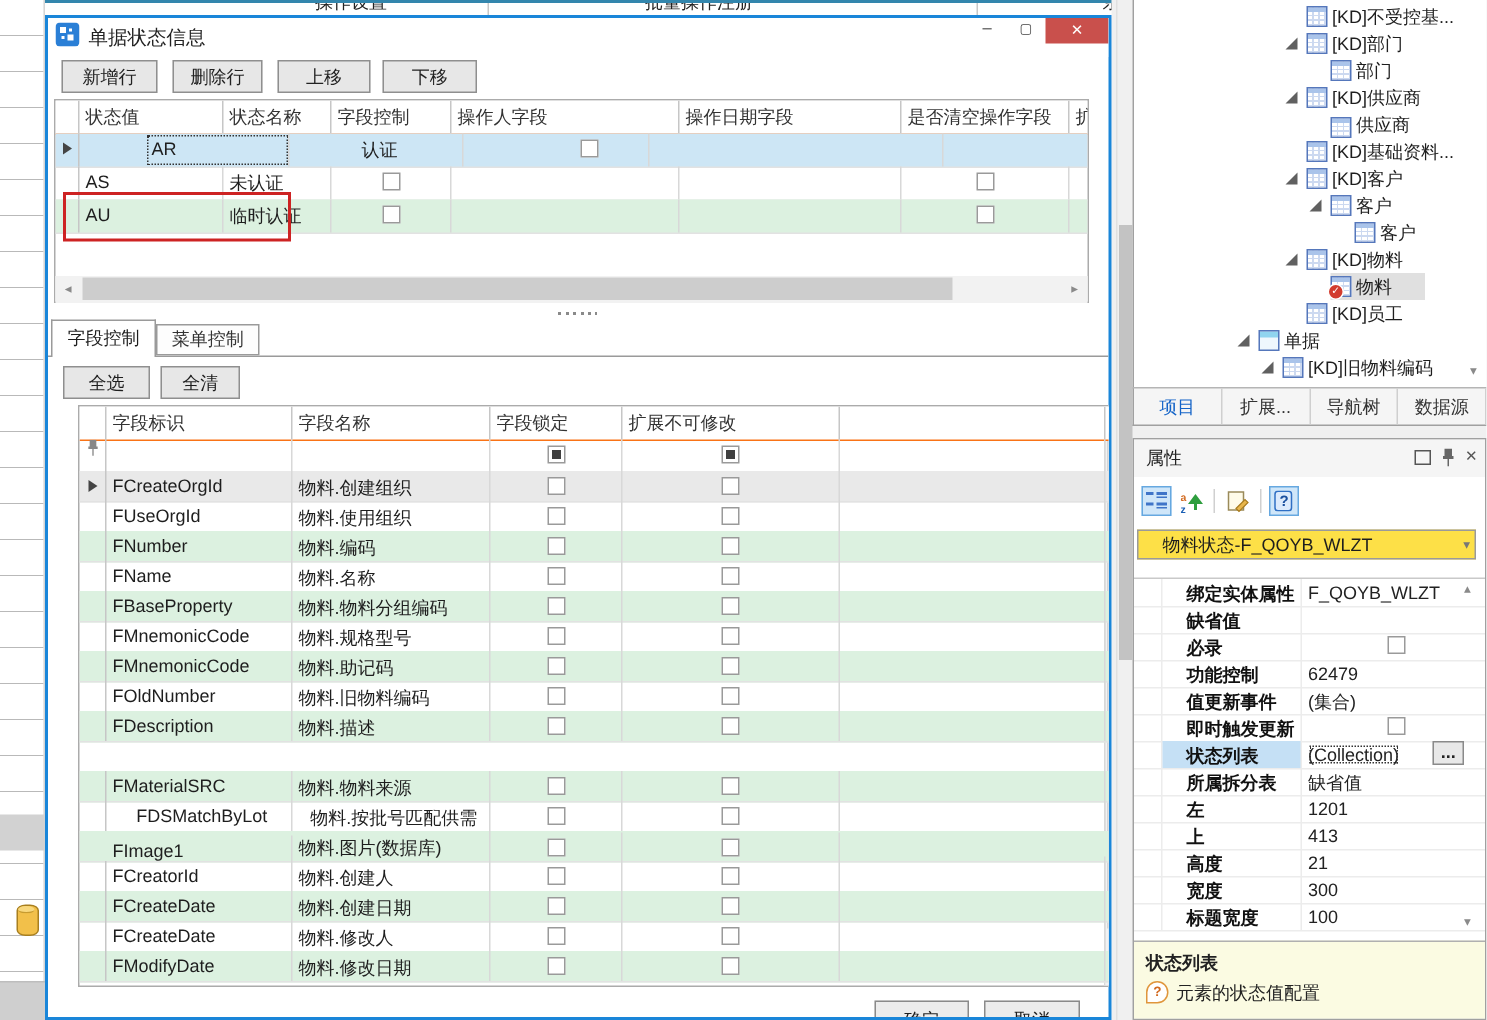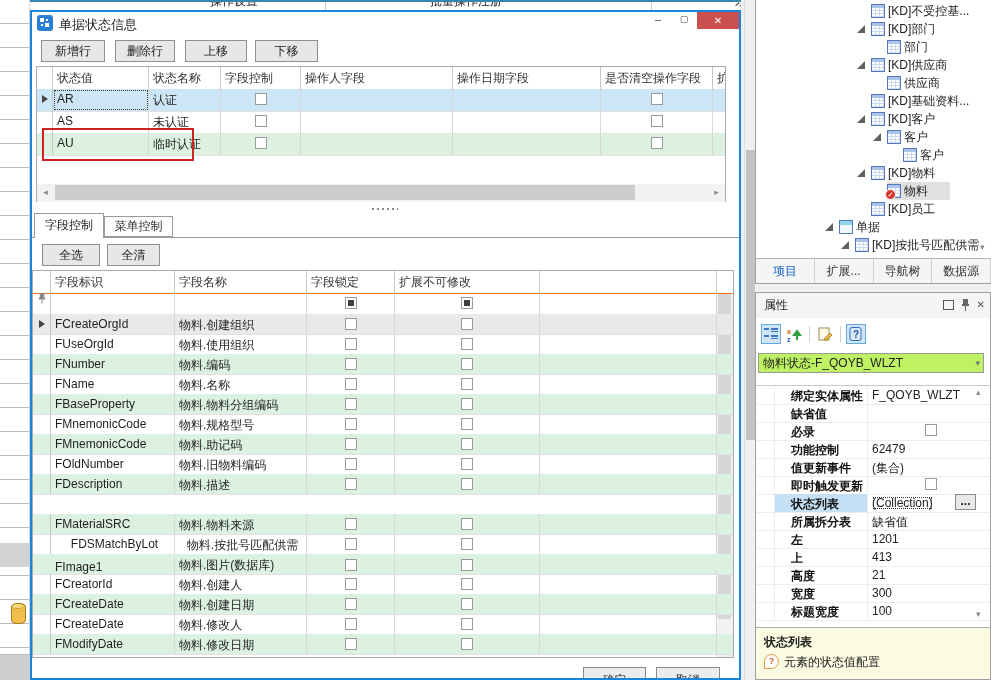--- a/index.html
+++ b/index.html
@@ -44,21 +44,21 @@
     box-sizing:border-box;text-align:center;line-height:20px;color:#222;}
 
   
   .grid{position:absolute;background:#fff;border:1px solid #ababab;box-sizing:border-box;overflow:hidden;}
   .g-row{position:absolute;left:0;display:flex;width:100%;}
   .g-cell{box-sizing:border-box;border-right:1px solid #d8d8d8;padding:3px 0 0 4px;
     white-space:nowrap;overflow:hidden;flex:0 0 auto;}
   .g-hdr .g-cell{border-right:1px solid #c6c6c6;color:#333;}
   .g-hdr{border-bottom:1px solid #f97316;background:#fff;}
   .rowline{border-bottom:1px solid #e2e2e2;}
-  .sel-blue{background:#cde6f5;}
+  .sel-blue{background:#cde6f5;gap:44px;}
   .grn{background:#dcf1e0;}
   .cur-gray{background:#e9e9e9;}
   .ind-cell{border-right:1px solid #c6c6c6;padding:0;text-align:center;}
   .row-arrow{display:inline-block;width:0;height:0;border-left:6px solid #444;
     border-top:4px solid transparent;border-bottom:4px solid transparent;margin-top:6px;}
   .cb{display:inline-block;width:12px;height:12px;background:#fff;border:1px solid #9a9a9a;box-sizing:border-box;}
   .cb.ind:after{content:"";display:block;width:6px;height:6px;margin:2px;background:#404040;}
   .cb-wrap{text-align:center;padding-top:4px;padding-left:0;}
   .dotted-focus{outline:1px dotted #333;outline-offset:-2px;}
   .red-rect{position:absolute;border:2px solid #cd2323;z-index:5;pointer-events:none;}
@@ -112,21 +112,21 @@
   .props{left:755px;top:292px;width:236px;height:388px;background:#fff;border:1px solid #a0a0a0;box-sizing:border-box;overflow:hidden;}
   .props-title{position:absolute;left:0;top:0;width:100%;height:25px;background:#f5f5f5;line-height:25px;padding-left:8px;box-sizing:border-box;color:#222;}
   .pt-btns{position:absolute;right:5px;top:6px;display:flex;gap:7px;align-items:center;}
   .restore-glyph{width:9px;height:8px;border:1px solid #555;display:inline-block;}
   .x-glyph{color:#555;font-size:10px;line-height:12px;}
   .props-toolbar{position:absolute;left:0;top:26px;width:100%;height:30px;background:#fff;display:flex;align-items:center;padding-left:5px;box-sizing:border-box;gap:3px;}
   .pt-icon{width:20px;height:20px;display:flex;align-items:center;justify-content:center;box-sizing:border-box;}
   .pt-icon.on{background:#cfe6f9;border:1px solid #66a8e0;}
   .pt-sep{width:1px;height:16px;background:#d0d0d0;margin:0 2px;}
   .props-select{position:absolute;left:2px;top:60px;width:226px;height:20px;border:1px solid #9a9a9a;
-    box-sizing:border-box;line-height:18px;padding-left:4px;background:#bef264;white-space:nowrap;overflow:hidden;}
+    box-sizing:border-box;line-height:18px;padding-left:16px;background:#fde047;white-space:nowrap;overflow:hidden;}
   .props-select .chev{position:absolute;right:3px;top:0;color:#777;font-size:9px;line-height:18px;}
   .pgrid{position:absolute;left:0;top:92px;width:234px;height:238px;overflow:hidden;border-top:1px solid #c9c9c9;}
   .prow{position:absolute;left:0;width:100%;height:18px;border-bottom:1px solid #ececec;display:flex;}
   .pmargin{flex:0 0 18px;border-right:1px solid #ececec;}
   .pname{flex:0 0 93px;box-sizing:border-box;padding:2px 0 0 16px;font-weight:bold;color:#111;
     white-space:nowrap;overflow:hidden;border-right:1px solid #ececec;}
   .pname.psel{background:#c5e0f5;}
   .pval{flex:1;box-sizing:border-box;padding:2px 0 0 4px;white-space:nowrap;overflow:hidden;position:relative;color:#222;}
   .pellipsis{position:absolute;right:14px;top:0;width:21px;height:16px;background:#e8e8e8;border:1px solid #8a8a8a;
     box-sizing:border-box;text-align:center;line-height:12px;font-weight:bold;}
@@ -222,21 +222,21 @@
 
   <div class="split-dots" style="left:340px;top:196px"></div>
 
   <div class="dlg-tabline" style="left:0;top:225px;width:707px"></div>
   <div class="dlg-tab active" style="left:2px;top:201px;width:70px;height:25px;line-height:23px">字段控制</div>
   <div class="dlg-tab inactive" style="left:72px;top:204px;width:69px;height:21px;line-height:19px">菜单控制</div>
 
   <div class="smallbtn" style="left:10px;top:232px;width:58px">全选</div>
   <div class="smallbtn" style="left:75px;top:232px;width:53px">全清</div>
 
-  <div class="grid" style="left:0;top:258px;width:702px;height:388px" id="field-grid">
+  <div class="grid" style="left:20px;top:258px;width:702px;height:388px" id="field-grid">
     <div class="vscroll" style="right:0;top:0;height:386px">
       <span class="arrow" style="top:0;left:0">▴</span>
       <div class="thumb" style="top:18px;height:330px"></div>
       <span class="arrow" style="bottom:0;left:0">▾</span>
     </div>
   <div class="g-row g-hdr" style="top: 0px; height: 22px;">
         <div class="g-cell ind-cell" style="flex-basis: 18px;"></div>
         <div class="g-cell" style="flex-basis: 124px;">字段标识</div>
         <div class="g-cell" style="flex-basis: 132px;">字段名称</div>
         <div class="g-cell" style="flex-basis: 88px;">字段锁定</div>
@@ -409,21 +409,21 @@
       </div>
     </div>
     <div class="titem" style="top: 56px;">
       <div class="exp" style="left: 101px;"></div>
       <div class="hl" style="left: 115px;">
         <div class="ticon"></div>
         <span class="tlabel">[KD]供应商</span>
       </div>
     </div>
     <div class="titem" style="top: 74px;">
-      <div class="hl" style="left: 131px;">
+      <div class="hl" style="left: 131px; align-items: flex-end;">
         <div class="ticon"></div>
         <span class="tlabel">供应商</span>
       </div>
     </div>
     <div class="titem" style="top: 92px;">
       <div class="hl" style="left: 115px;">
         <div class="ticon"></div>
         <span class="tlabel">[KD]基础资料...</span>
       </div>
     </div>
@@ -472,21 +472,21 @@
       <div class="exp" style="left: 69px;"></div>
       <div class="hl" style="left: 83px;">
         <div class="ticon bill"></div>
         <span class="tlabel">单据</span>
       </div>
     </div>
     <div class="titem" style="top: 236px;">
       <div class="exp" style="left: 85px;"></div>
       <div class="hl" style="left: 99px;">
         <div class="ticon"></div>
-        <span class="tlabel">[KD]按批号匹配供需</span>
+        <span class="tlabel">[KD]旧物料编码</span>
       </div>
     </div>
   </div>
 
 <div class="abs tree-tabs" id="tree-tabs">
     <div class="ttab active">项目</div>
     <div class="ttab">扩展...</div>
     <div class="ttab">导航树</div>
     <div class="ttab">数据源</div>
   </div>

